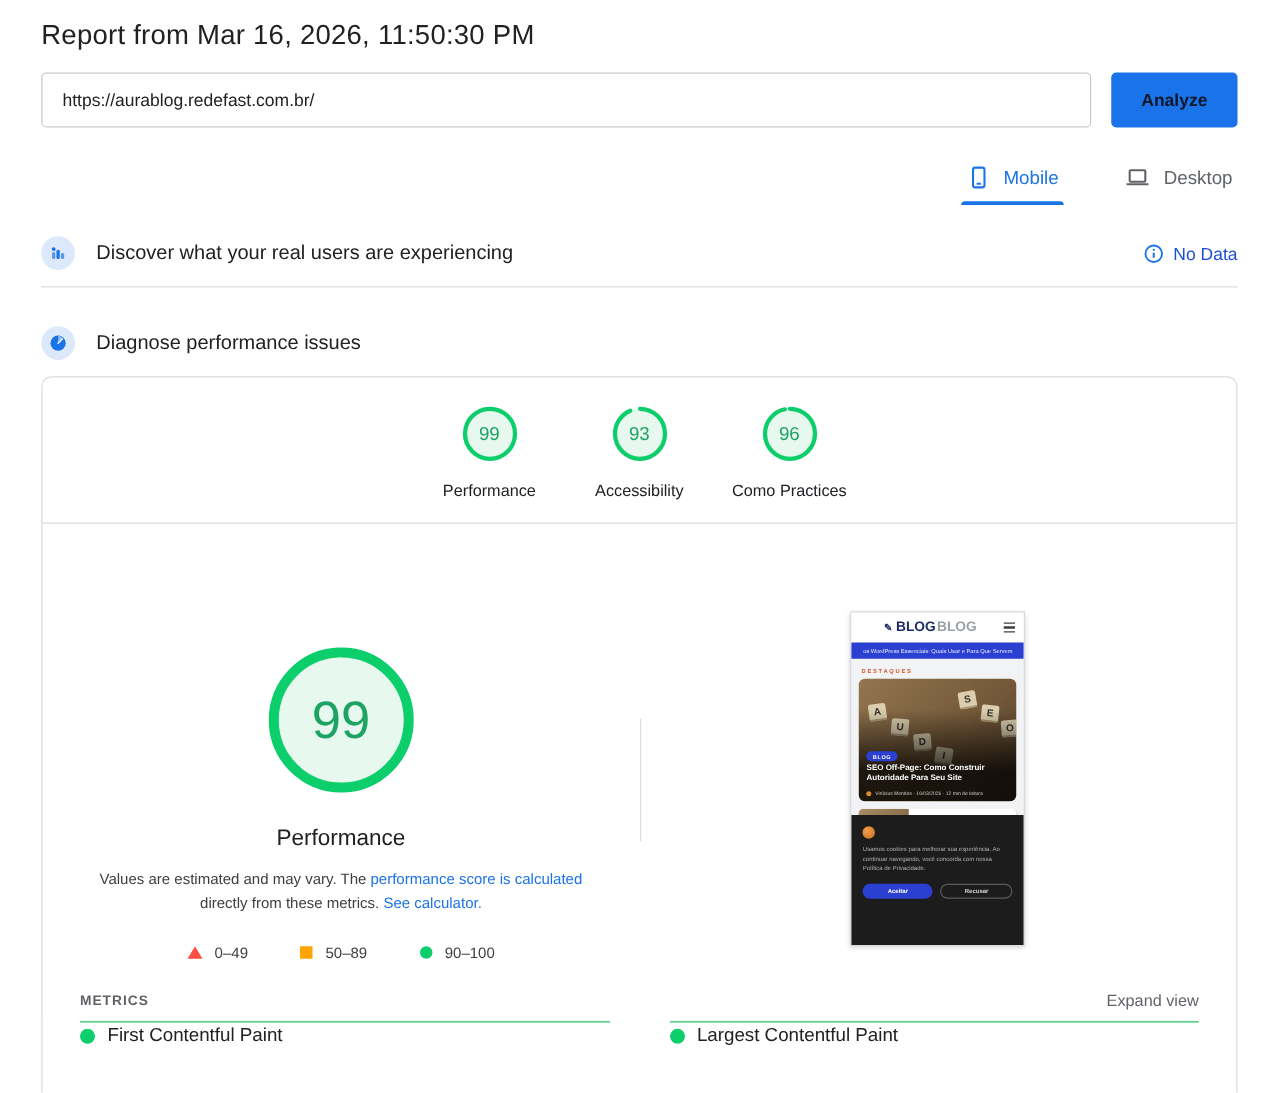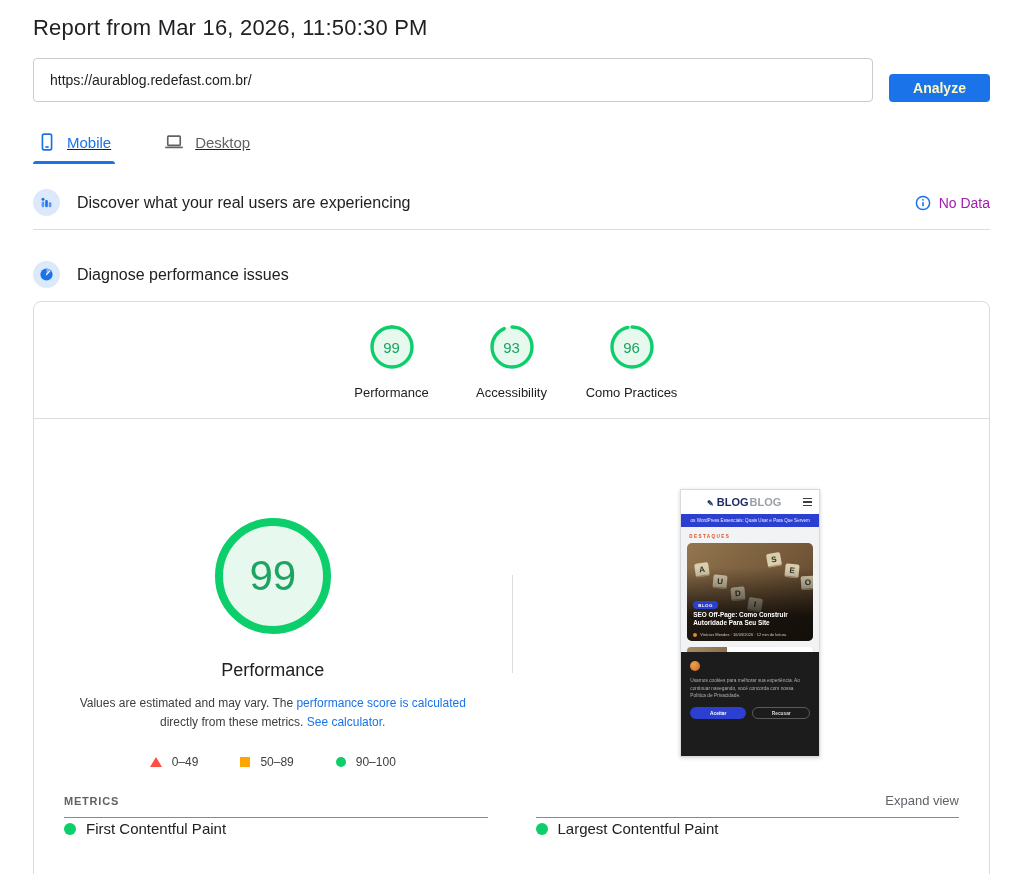--- a/index.html
+++ b/index.html
@@ -6,40 +6,40 @@
   html,body { width:1023px; height:874px; overflow:hidden; background:#fff;
     font-family:"Liberation Sans", sans-serif; color:#202124; }
   .page { padding:0 33px; }
 
   
   .report-title { margin-top:15px; font-size:22px; font-weight:500; color:#202124; letter-spacing:.2px; }
 
   .url-row { margin-top:17px; display:flex; gap:16px; align-items:flex-end; }
   .url-input { flex:1; height:44px; border:1px solid #c8cbcf; border-radius:4px; padding:0 16px;
     font-size:14px; color:#202124; font-family:"Liberation Sans",sans-serif; outline:none; }
-  .analyze-btn { width:101px; height:28px; background:#1a73e8; color:#fef9c3; border:none; border-radius:4px;
+  .analyze-btn { width:101px; height:44px; background:#1a73e8; color:#0f172a; border:none; border-radius:4px;
     font-size:14px; font-weight:700; font-family:"Liberation Sans",sans-serif; cursor:pointer; }
 
   
-  .tabs { margin-top:24px; display:flex; justify-content:flex-start; gap:44px;text-decoration:underline; }
+  .tabs { margin-top:24px; display:flex; justify-content:flex-end; gap:44px; }
   .tab { display:flex; align-items:center; gap:10px; padding:6px 4px 12px; position:relative; cursor:pointer;
     font-size:15px; font-weight:500; color:#5f6368; }
   .tab.active { color:#1a73e8; }
   .tab.active::after { content:""; position:absolute; left:0; right:0; bottom:0; height:3px;
     background:#1a73e8; border-radius:3px 3px 0 0; }
   .tab svg { display:block; }
 
   
   .section-row { display:flex; align-items:center; gap:17px; }
   .rum-row { margin-top:25px; }
   .lab-row { margin-top:31px; }
   .section-icon { width:27px; height:27px; border-radius:50%; background:#dbe9fb; display:flex;
     align-items:center; justify-content:center; flex:none; }
   .section-heading { font-size:16px; color:#202124; }
-  .rum-status { margin-left:auto; display:flex; align-items:center; gap:8px; color:#a21caf; font-size:14px;
+  .rum-status { margin-left:auto; display:flex; align-items:center; gap:8px; color:#1d4ed8; font-size:14px;
     cursor:pointer;text-align:right; }
   .divider-full { margin-top:13px; border:none; border-top:1px solid #dadce0; }
 
   
   .card { margin-top:13px; border:1px solid #dadce0; border-radius:8px; background:#fff; height:600px; }
   .gauges-row { display:flex; justify-content:center; padding-top:22px; }
   .gauge-item { width:120px; display:flex; flex-direction:column; align-items:center; cursor:pointer; }
   .gauge-wrap { position:relative; width:46px; height:46px; }
   .gauge-wrap .gauge-value { position:absolute; inset:0; display:flex; align-items:center; justify-content:center;
     font-size:15px; color:#1da462; }

